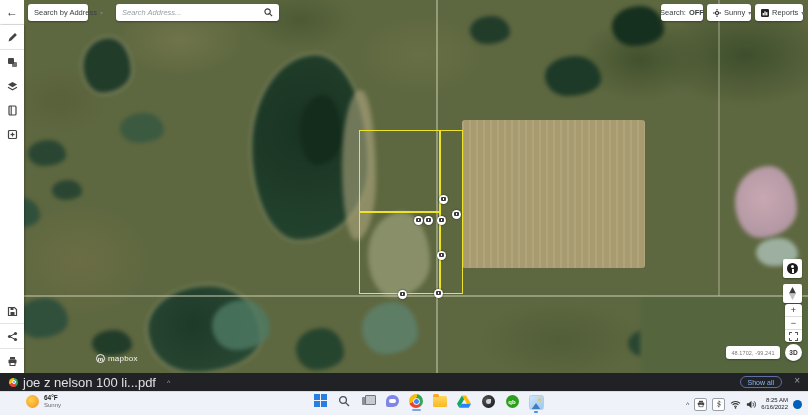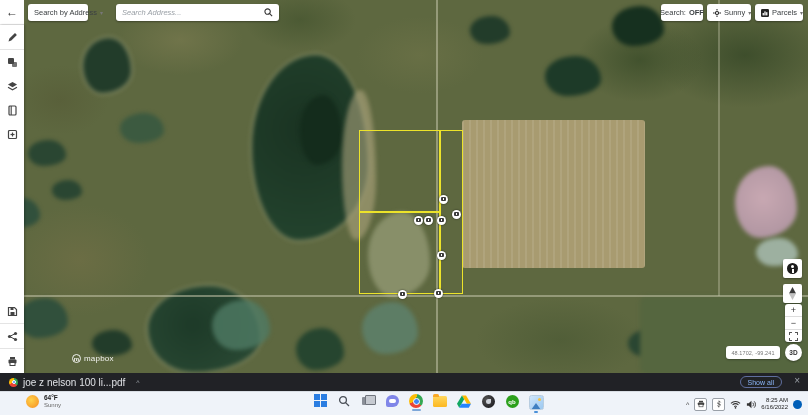--- a/index.html
+++ b/index.html
@@ -51,31 +51,31 @@
     box-shadow:0 1px 2px rgba(0,0,0,.35);display:flex;flex-direction:column;align-items:stretch}
   .zg-btn{height:12px;display:flex;align-items:center;justify-content:center;font-size:9px;color:#333;cursor:pointer}
   .zg-sep{height:1px;background:#ddd}
   .extent-glyph{width:7px;height:7px;border:1px dashed #555}
   .btn-3d{position:absolute;right:6px;top:344px;width:17px;height:17px;border-radius:50%;background:#fff;
     box-shadow:0 1px 2px rgba(0,0,0,.35);display:flex;align-items:center;justify-content:center;
     font-size:6.5px;font-weight:bold;color:#333;cursor:pointer}
   .coords{position:absolute;right:28px;top:346px;width:54px;height:13px;background:#fff;border-radius:3px;
     box-shadow:0 1px 2px rgba(0,0,0,.3);display:flex;align-items:center;justify-content:center;
     font-size:5.5px;color:#777;letter-spacing:.1px}
-  .mapbox{position:absolute;left:72px;top:354px;display:flex;align-items:center;gap:3px;opacity:.92}
+  .mapbox{position:absolute;left:96px;top:354px;display:flex;align-items:center;gap:3px;opacity:.92}
   .mb-circle{width:9px;height:9px;border-radius:50%;border:1.5px solid #fff;color:#fff;font-size:6px;
     display:flex;align-items:center;justify-content:center;box-sizing:border-box;font-weight:bold}
   .mb-word{color:#fff;font-size:8px;letter-spacing:.2px}
   
   .shelf{position:absolute;left:0;top:373px;width:808px;height:18px;background:#212226;display:flex;align-items:center}
   .shelf-chip{display:flex;align-items:center;gap:5px;margin-left:9px;cursor:pointer}
   .file-ico{width:9px;height:9px;border-radius:50%;position:relative;
     background:conic-gradient(from 130deg,#ea4335 0 33%,#fbbc05 33% 66%,#34a853 66% 100%)}
   .file-ico::after{content:"";position:absolute;inset:2.5px;background:#4285f4;border:1px solid #fff;border-radius:50%}
-  .shelf-name{font-size:10px;color:#dfe1e5}
+  .shelf-name{font-size:13px;color:#dfe1e5}
   .shelf-chev{font-size:7px;color:#9aa0a6;margin-left:6px;cursor:pointer}
   .show-all{position:absolute;right:26px;top:3px;border:1px solid #5f6e9e;color:#8ab4f8;font-size:7px;
     padding:1.5px 7px;border-radius:8px;cursor:pointer}
   .shelf-close{position:absolute;right:8px;top:2px;color:#9aa0a6;font-size:10px;cursor:pointer}
   
   .taskbar{position:absolute;left:0;top:391px;width:808px;height:24px;background:#eff3f9;border-top:1px solid #d8dde4;box-sizing:border-box}
   .weather{position:absolute;left:26px;top:2px;display:flex;align-items:center;gap:5px;cursor:pointer}
   .sun{width:13px;height:13px;border-radius:50%;background:radial-gradient(circle at 40% 40%,#ffd24a,#f68b1f)}
   .wx-temp{font-size:6.5px;font-weight:bold;color:#222;line-height:8px}
   .wx-cond{font-size:6px;color:#666;line-height:7px}
@@ -201,21 +201,21 @@
 
 <div class="tb-btn" style="left:755px;width:48px">
   <span>
     <svg width="8" height="8" viewBox="0 0 10 10">
         <rect x="0" y="0" width="10" height="10" rx="1.5" fill="#222"></rect>
         <rect x="2" y="5" width="1.6" height="3" fill="#fff"></rect>
         <rect x="4.2" y="3" width="1.6" height="5" fill="#fff"></rect>
         <rect x="6.4" y="4" width="1.6" height="4" fill="#fff"></rect>
       </svg>
   </span>
-  <span>Parcels</span>
+  <span>Reports</span>
   <span class="chev">▾</span>
 </div>
 
 <div class="sidebar">
   <div class="sb-icon">
     <span>
         <svg width="11" height="11" viewBox="0 0 11 11">
           <path d="M1.5 9.5l.9-2.9L8 1l1.9 1.9-5.6 5.6-2.8 1z" fill="#444"></path>
         </svg>
       </span>

